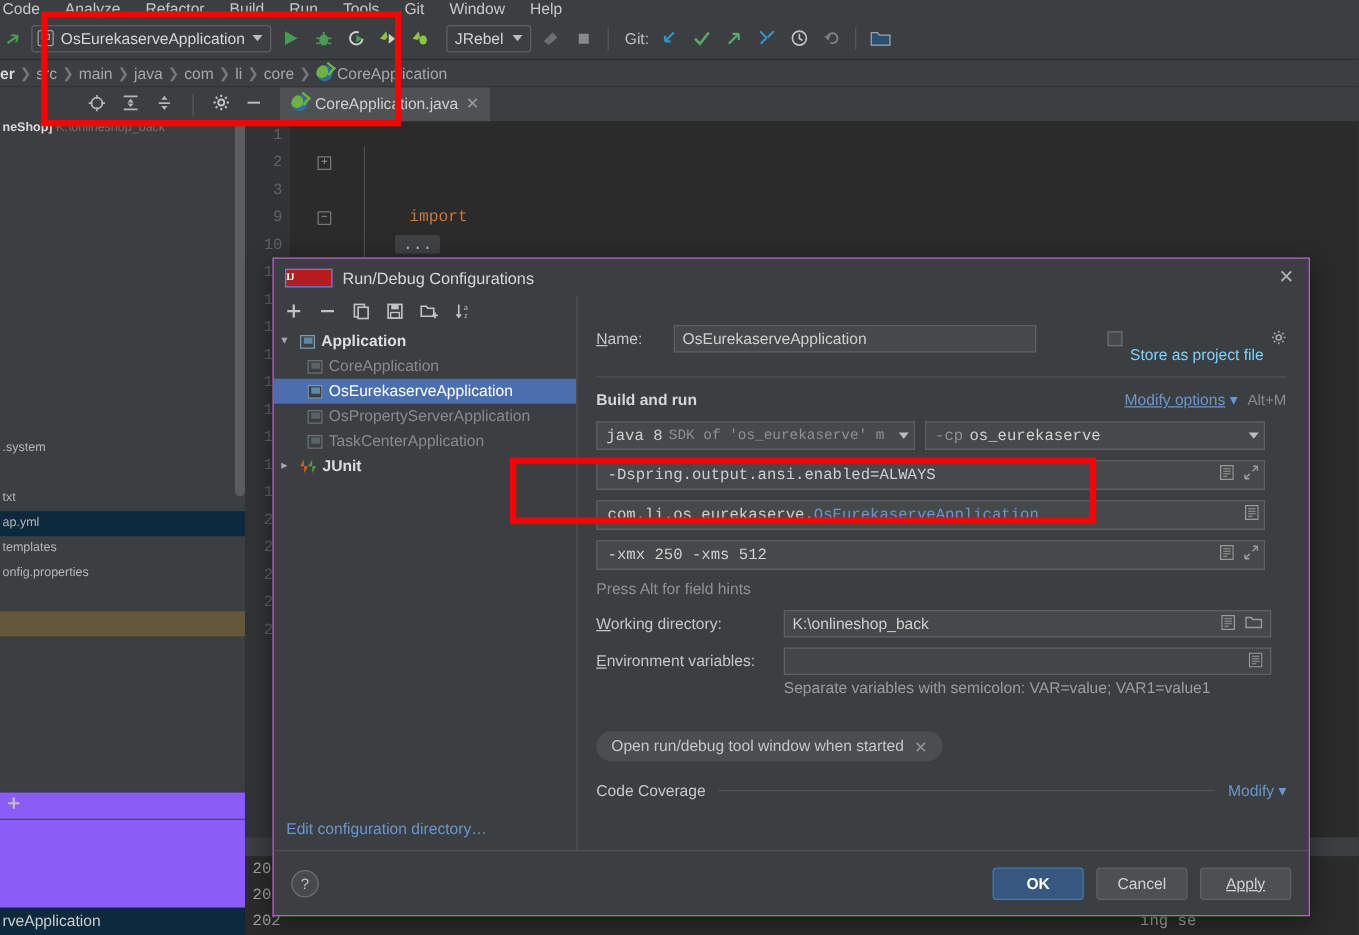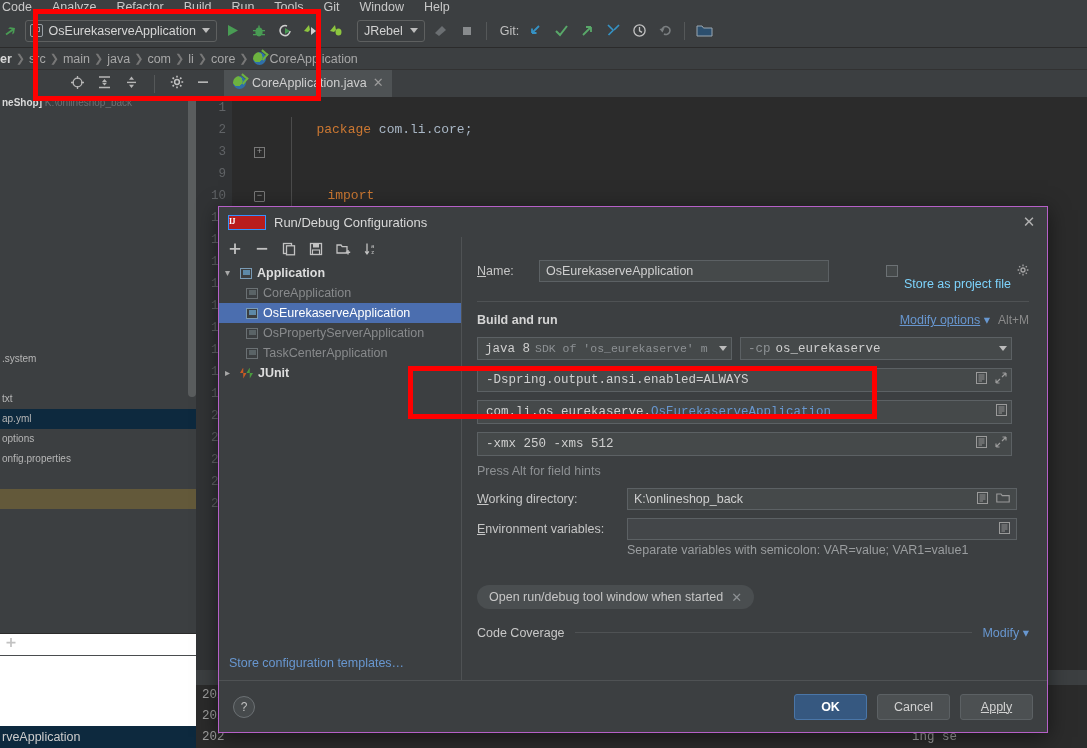--- a/index.html
+++ b/index.html
@@ -90,21 +90,21 @@
   }
   .sb-header { height:18px; color:#a9a9a9; padding-left:2px; white-space:nowrap; }
   .sb-header b { color:#d9d9d9; }
   .sb-header span { color:#6f7274; }
   .sb-row { height:20px; line-height:20px; padding-left:2px; color:#b6b6b6; white-space:nowrap; }
   .sb-row.sel { background:#0d293e; }
   .sb-row.gold { background:#63593a; }
   .sb-scroll { position:absolute; right:0; top:0; width:8px; height:300px; background:#5a5d5e; border-radius:4px;}
 
   .sidebar-bottom {
-    position:absolute; left:0; top:633px; width:196px; height:115px; background:#ffffff;
+    position:absolute; left:0; top:633px; width:196px; height:115px; background:#8b5cf6;
     border-top:1px solid #2b2b2b;
   }
   .sbb-row { height:22px; border-bottom:1px solid #4a4d4f; display:flex;align-items:center;padding-left:4px;}
   .sbb-sel { background:#0d293e; color:#ccc; height:22px; display:flex;align-items:center;padding-left:2px;
     font-size:12.5px; white-space:nowrap; position:absolute; bottom:0; width:196px;}
 
   
   .editor {
     position:absolute; left:196px; top:97px; width:891px; height:588px;
     background:#2b2b2b; overflow:hidden;
@@ -414,21 +414,21 @@
   <div class="sidebar">
     <div class="sb-header">
       <b>neShop]</b>
       <span>K:\onlineshop_back</span>
     </div>
     <div style="height:234px;"></div>
     <div class="sb-row">.system</div>
     <div style="height:20px;"></div>
     <div class="sb-row">txt</div>
     <div class="sb-row sel">ap.yml</div>
-    <div class="sb-row">options</div>
+    <div class="sb-row">templates</div>
     <div class="sb-row">onfig.properties</div>
     <div style="height:20px;"></div>
     <div class="sb-row gold"></div>
     <div class="sb-scroll" style="top:0;"></div>
   </div>
 
   <div class="sidebar-bottom">
     <div class="sbb-row">
       <span>
         <svg width="14" height="14" viewBox="0 0 14 14">
@@ -455,23 +455,20 @@
       <div class="ln" style="height:22px;line-height:22px;">17</div>
       <div class="ln" style="height:22px;line-height:22px;">18</div>
       <div class="ln" style="height:22px;line-height:22px;">19</div>
       <div class="ln" style="height:22px;line-height:22px;">20</div>
       <div class="ln" style="height:22px;line-height:22px;">21</div>
       <div class="ln" style="height:22px;line-height:22px;">22</div>
       <div class="ln" style="height:22px;line-height:22px;">23</div>
       <div class="ln" style="height:22px;line-height:22px;">24</div>
     </div>
     <div class="codearea">
-      <div class="cl">
-        <span class="kw">package</span><span class="pl"> com.li.core;</span>
-      </div>
       <div class="cl"></div>
       <div class="cl" style="position:relative;">
         <span class="fold" style="top:6px;">+</span>
         <span class="kw" style="margin-left:11px;">import</span>
         <span class="importdots">...</span>
       </div>
       <div class="cl"></div>
       <div class="cl" style="position:relative;">
         <span class="fold" style="top:6px;border-radius:1px;">−</span>
         <span class="cm" style="margin-left:11px;">/**</span>
@@ -567,21 +564,21 @@
             <span class="cfg-icon dim"></span>
             <span class="lbl">TaskCenterApplication</span>
           </div>
           <div class="tnode group">
             <span class="twist">▸</span>
             <span class="junit-icon"></span>
             <span class="lbl">JUnit</span>
           </div>
         </div>
 
-        <div class="edit-templates">Store configuration templates…</div>
+        <div class="edit-templates">Edit configuration directory…</div>
       </div>
 
       <div class="dlg-right">
         <div class="row">
           <span class="lbl-w"><u>N</u>ame:</span>
           <div class="field name-field">OsEurekaserveApplication</div>
           <div class="chk-row">
             <span class="chkbox"></span>
             <span class="chk-label">Store as project file</span>
             <span class="gear">

